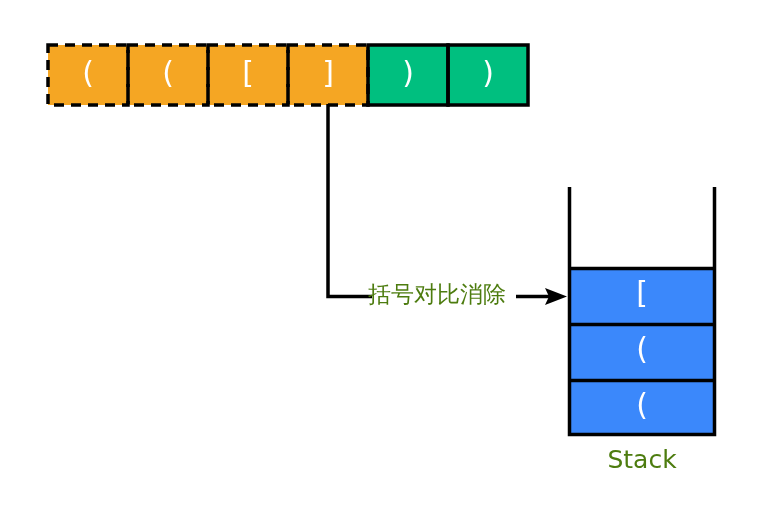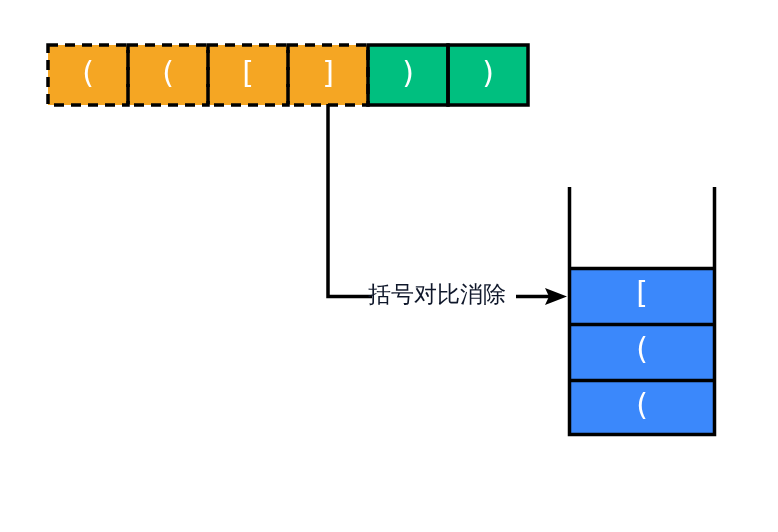--- a/index.html
+++ b/index.html
@@ -62,21 +62,21 @@
     user-select: none;
   }
   .stack-cell .glyph {
     display: block;
     transform: translateY(-2px);
   }
 
   
   .label {
     position: absolute;
-    color: #0f172a;
+    color: #4d7c0f;
     line-height: 1;
     white-space: nowrap;
     user-select: none;
   }
   #edge-label {
     left: 368px;
     top: 283px;
     font-size: 23px;
     letter-spacing: 0px;
   }
@@ -148,14 +148,15 @@
 
     <g>
       <path d="M 328 104 L 328 296.5 L 372 296.5" fill="none" stroke="#000000" stroke-width="3.5" stroke-linecap="butt" stroke-linejoin="miter"></path>
       <line x1="516" y1="296.5" x2="556" y2="296.5" stroke="#000000" stroke-width="3.5"></line>
       <polygon points="567,296.5 545,288 549,296.5 545,305" fill="#000000"></polygon>
     </g>
   </svg>
 
   <div class="label" id="edge-label">括号对比消除</div>
 
+  <div class="label" id="stack-caption">Stack</div>
 
 </div>
 
 </body></html>

